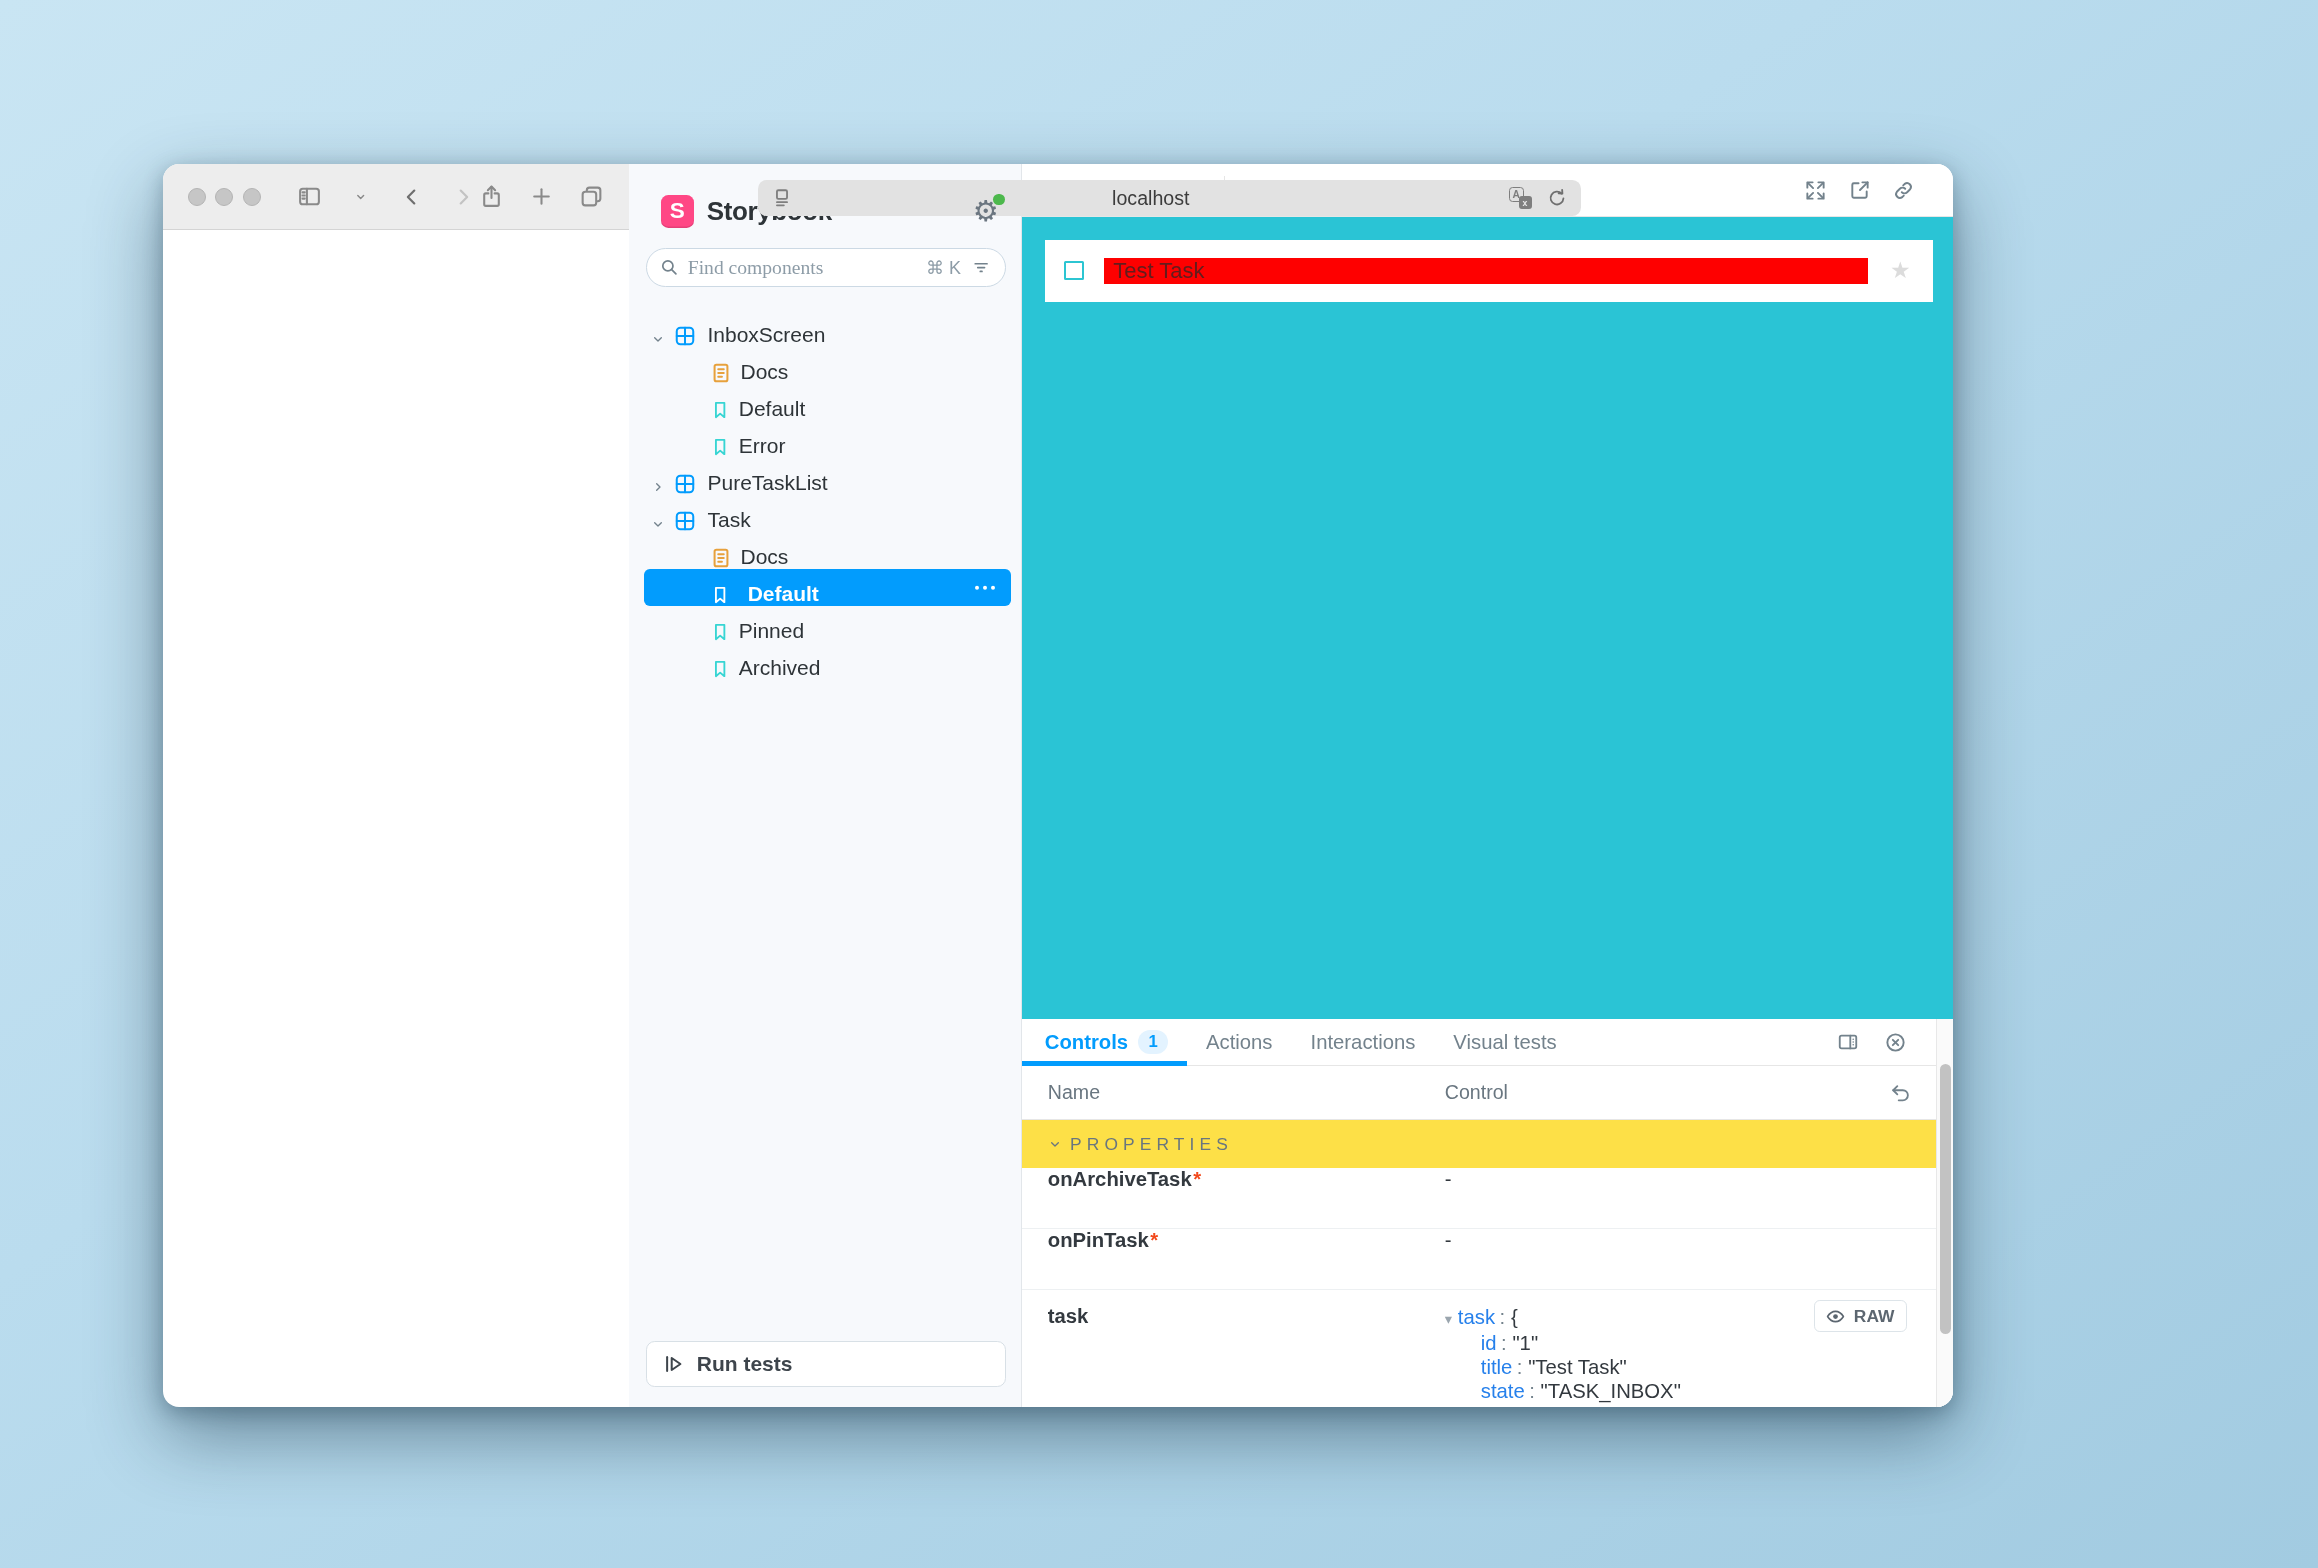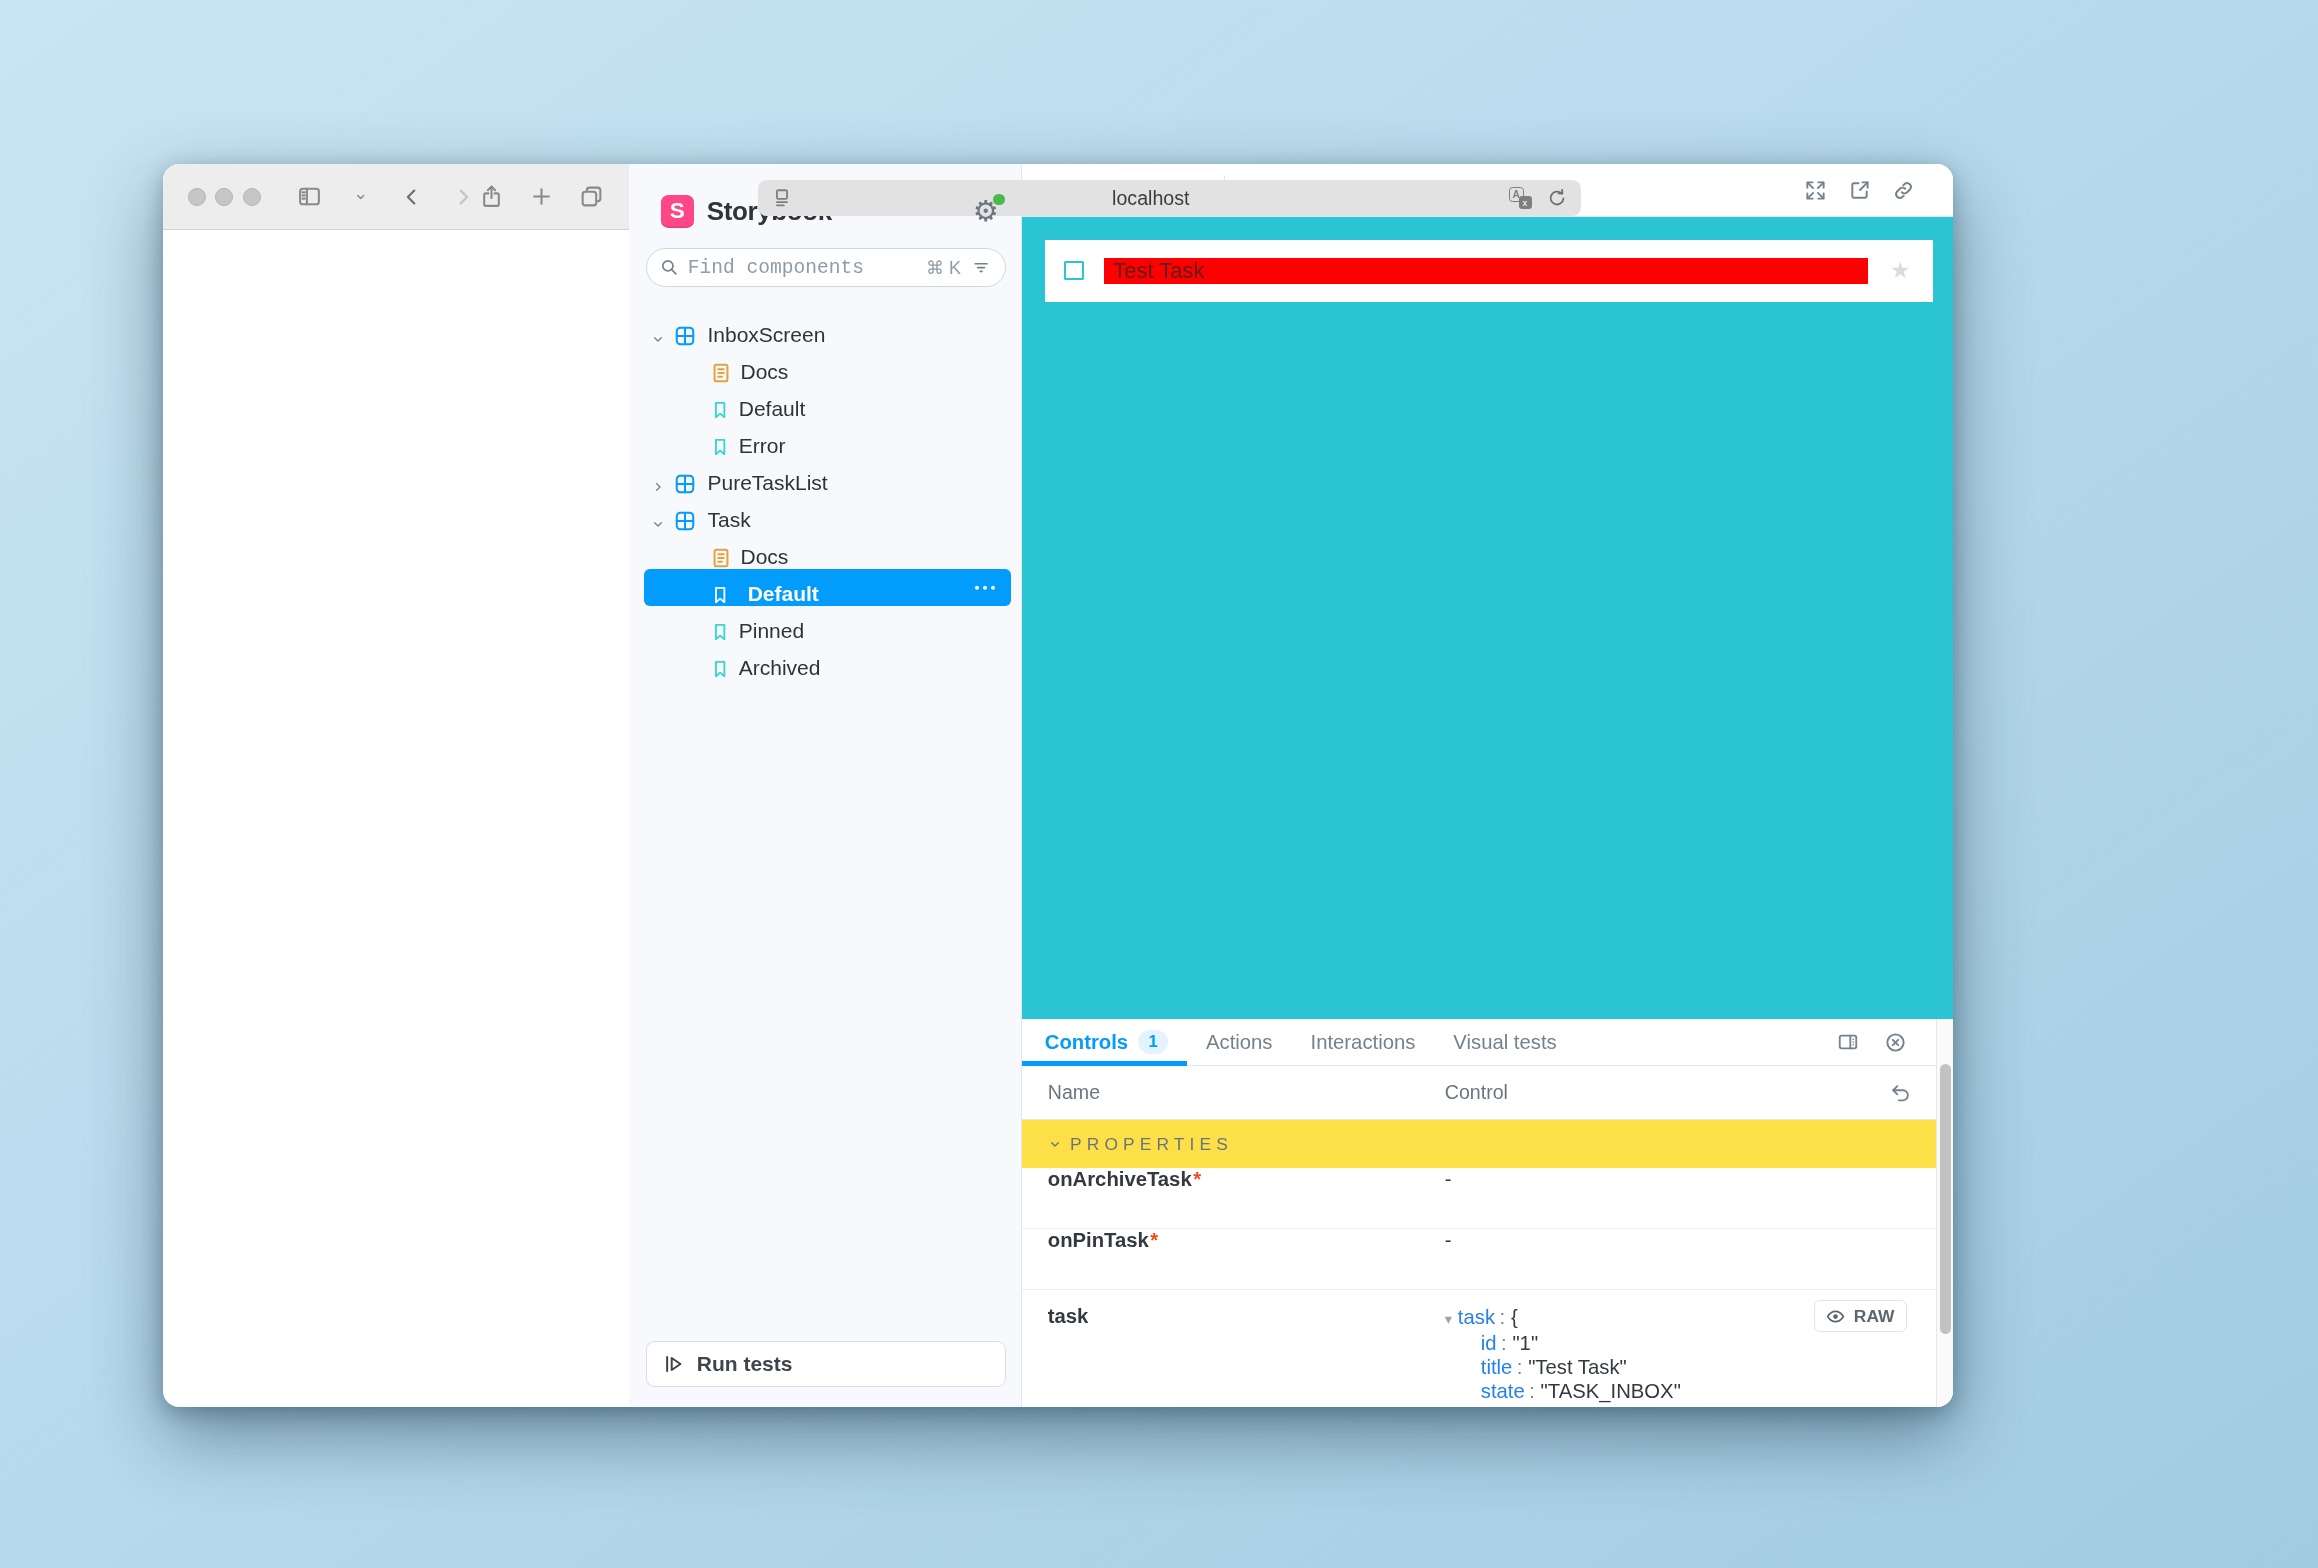--- a/index.html
+++ b/index.html
@@ -53,21 +53,21 @@
     display:flex; align-items:center; justify-content:center; box-shadow:inset 0 -1.5px 0 rgba(0,0,0,.1); }
   .brand-title { font-size:26px; font-weight:bold; color:#2e3438; margin-left:13px; letter-spacing:-0.4px; }
   .gear-wrap { margin-left:auto; position:relative; color:#6b7680; }
   .gear-glyph { font-size:29px; line-height:29px; }
   .notif-dot { position:absolute; top:-2.9px; right:-5.8px; width:11.6px; height:11.6px; border-radius:50%; background:#4cb84c; }
   .sb-search {
     margin:1.5px 15.2px 5.8px 17.4px; height:39px; border:1.5px solid #ccd9e4; border-radius:19.6px; background:#fff;
     display:flex; align-items:center; padding:0 13px 0 11.6px; color:#73828c;
   }
   .sb-search input { border:none; outline:none; background:transparent; flex:1; font-size:19.6px; color:#454c54;
-    font-family:Liberation Mono, monospace; margin-left:8.7px; min-width:0; }
+    font-family:Liberation Serif, serif; margin-left:8.7px; min-width:0; }
   .sb-search input::placeholder { color:#8d9ca7; }
   .kbd { font-size:18px; color:#8d9ca7; white-space:nowrap; margin-right:10.2px; }
   .tree { flex:1; padding-top:17.4px; font-size:21px; color:#2e3438; }
   .trow { height:37px; display:flex; align-items:flex-end; }
   .trow.root { padding-left:20.3px; gap:7.3px; }
   .trow.child { padding-left:81px; gap:8.7px; }
   .tlabel { margin-left:4.4px; }
   .chev { color:#73828c; width:17.4px; display:flex; justify-content:center; }
   .trow.selected {
     background:#029cfd; color:#fff; font-weight:bold; border-radius:5.8px;

